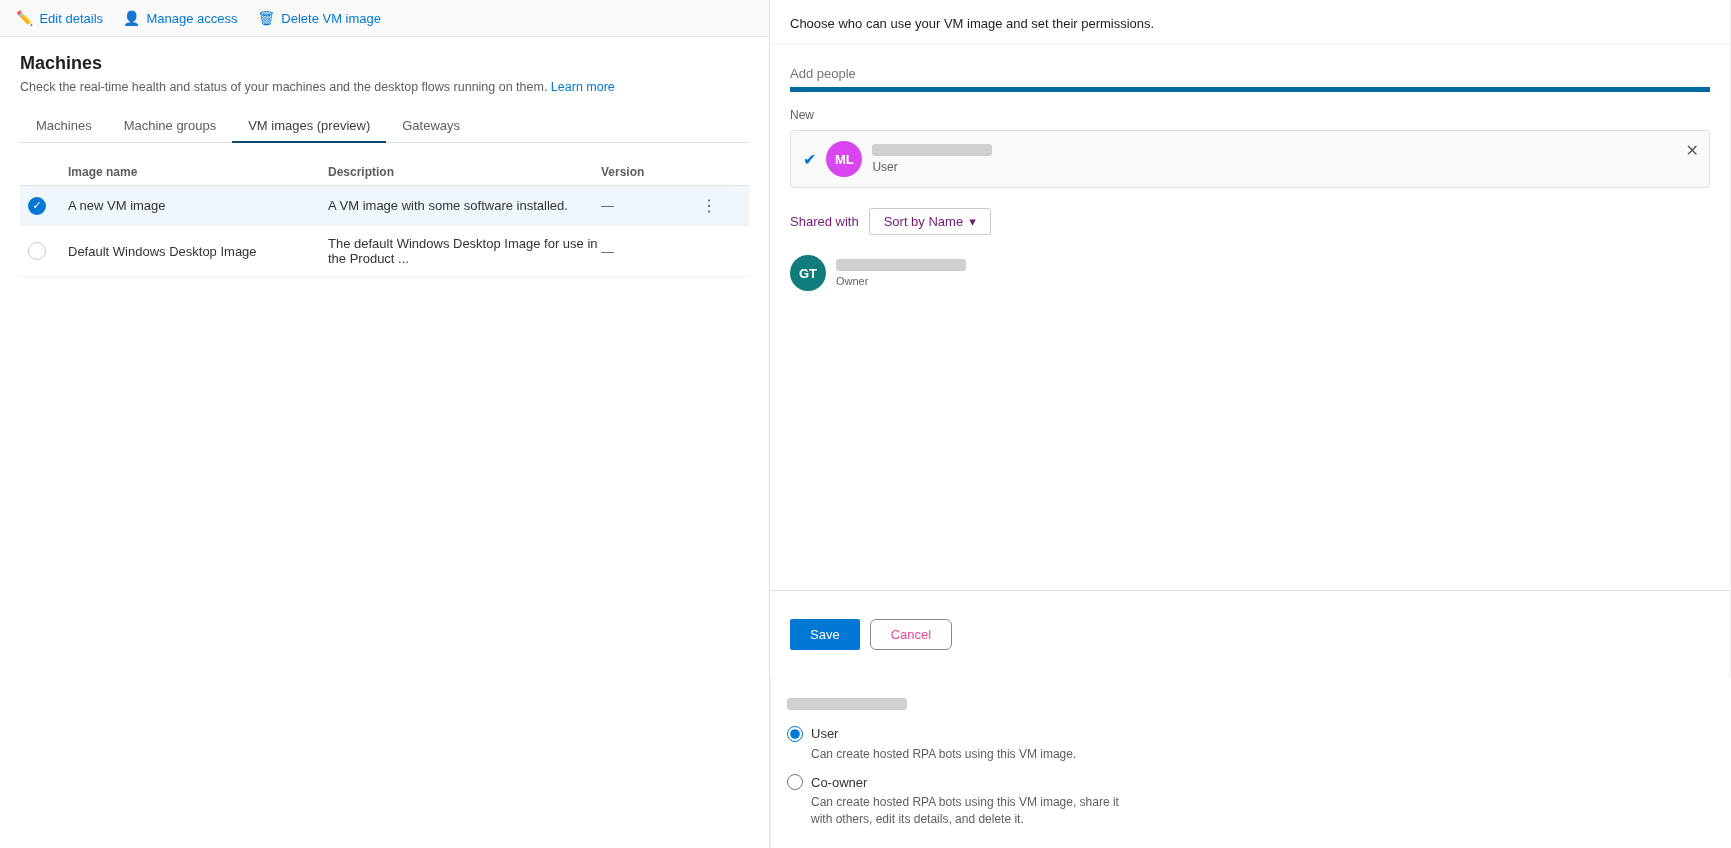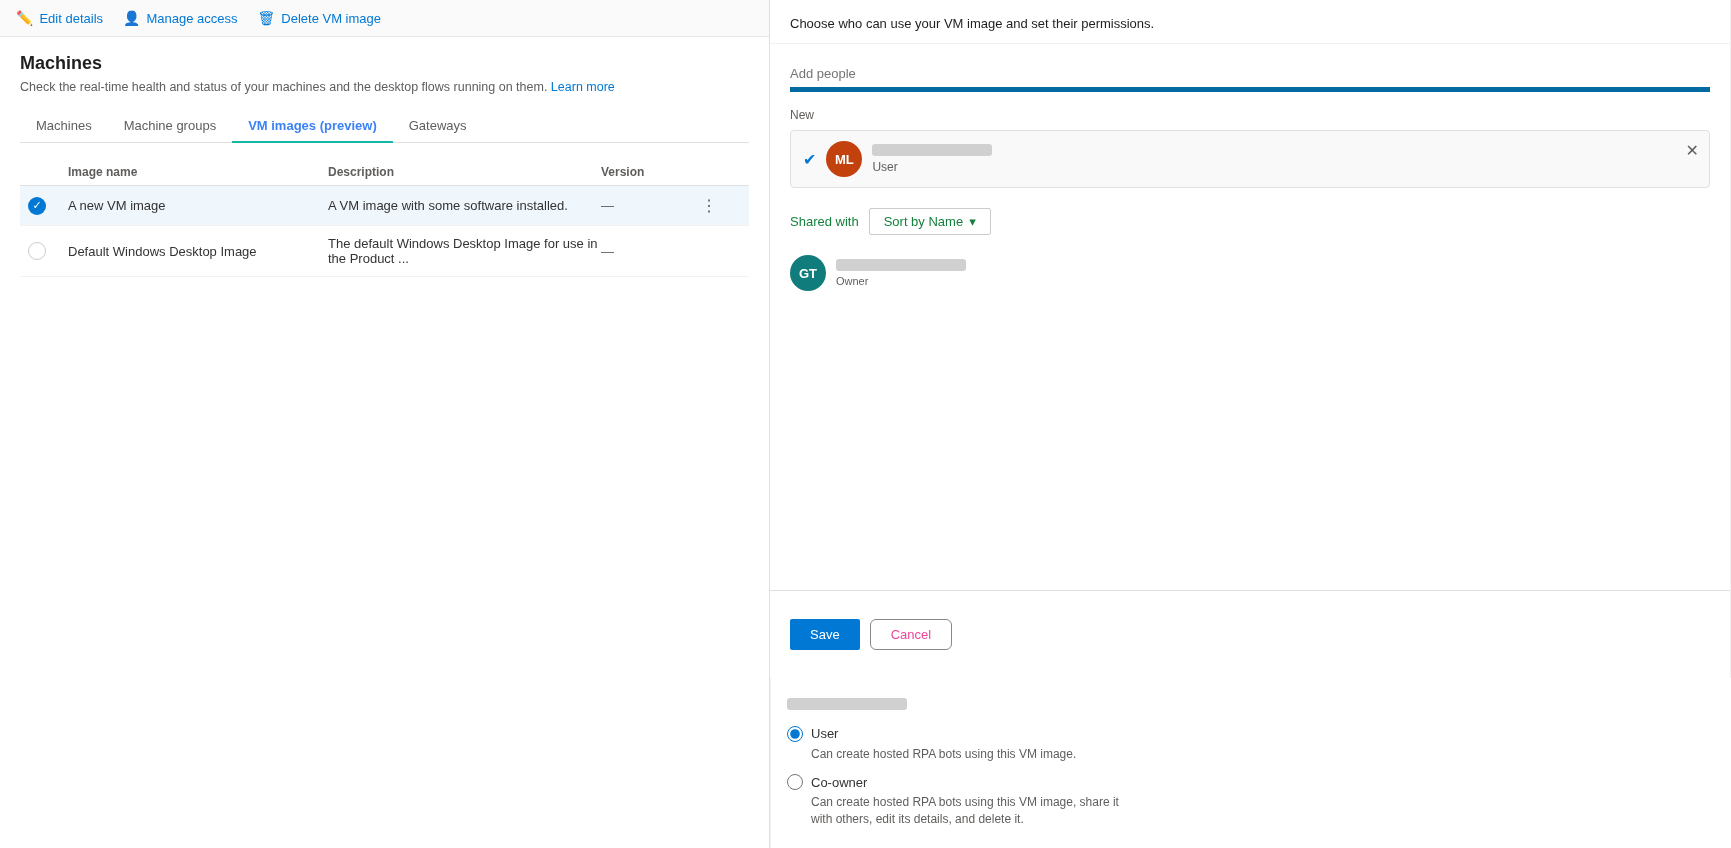--- a/index.html
+++ b/index.html
@@ -73,23 +73,23 @@
     .tab {
       padding: 8px 16px;
       cursor: pointer;
       font-size: 13px;
       color: #605e5c;
       border-bottom: 2px solid transparent;
       margin-bottom: -1px;
     }
 
     .tab.active {
-      color: #3b82f6;
-      border-bottom: 2px solid #14b8a6;
-      font-weight: 700;
+      color: #404040;
+      border-bottom: 2px solid #0c4a6e;
+      font-weight: 400;
     }
 
     .table-header {
       display: grid;
       grid-template-columns: 40px 260px 1fr 100px 40px;
       padding: 6px 8px;
       font-size: 12px;
       font-weight: 600;
       color: #605e5c;
       border-bottom: 1px solid #e0e0e0;
@@ -194,21 +194,21 @@
       border-radius: 50%;
       display: flex;
       align-items: center;
       justify-content: center;
       font-size: 13px;
       font-weight: 600;
       color: white;
       flex-shrink: 0;
     }
 
-    .avatar-ml { background: #c2410c; }
+    .avatar-ml { background: #d946ef; }
     .avatar-gt { background: #107c7c; }
 
     .user-info { flex: 1; }
     .user-name-blurred {
       width: 120px;
       height: 12px;
       background: #d0d0d0;
       border-radius: 3px;
       margin-bottom: 4px;
     }
@@ -236,21 +236,21 @@
     .shared-with-section {
       margin-top: 20px;
     }
 
     .shared-with-header {
       display: flex;
       align-items: center;
       gap: 10px;
       margin-bottom: 12px;
       font-size: 13px;
-      color: #15803d;
+      color: #701a75;
     }
 
     .sort-dropdown {
       display: flex;
       align-items: center;
       gap: 6px;
       border: 1px solid #ccc;
       border-radius: 2px;
       padding: 5px 14px;
       cursor: pointer;

